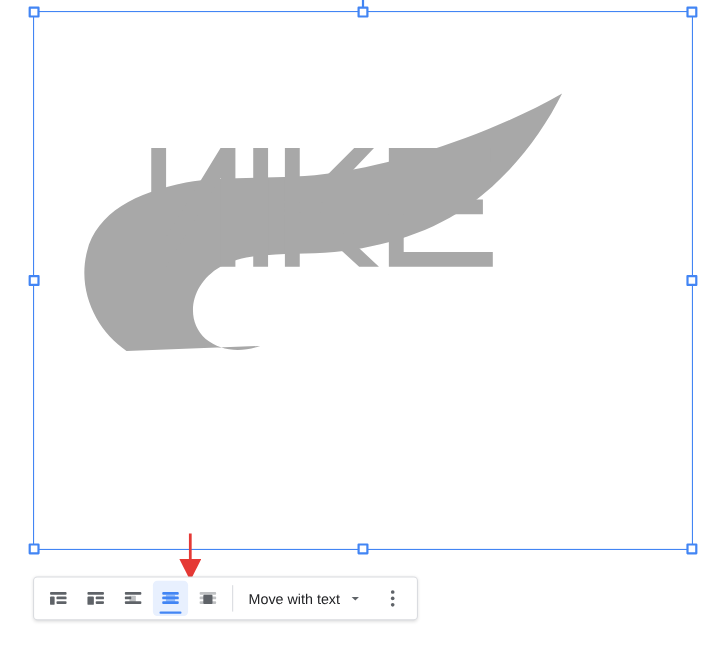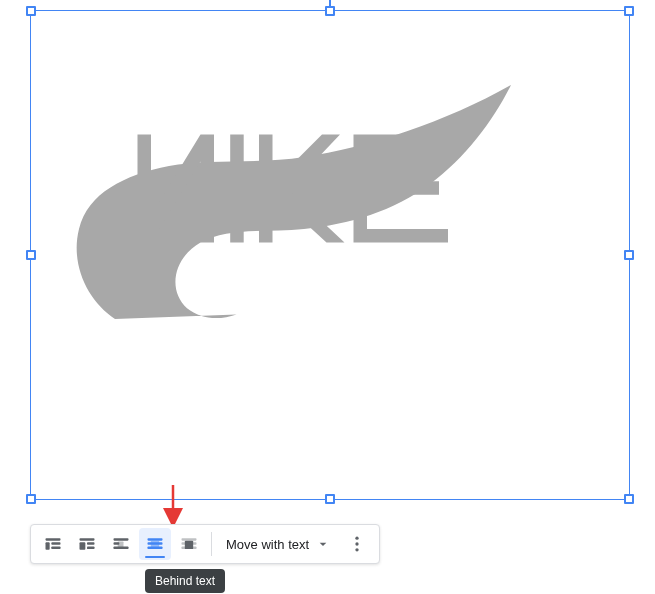--- a/index.html
+++ b/index.html
@@ -266,16 +266,13 @@
   </button>
 
   <button class="more-btn">
     <svg width="20" height="20" viewBox="0 0 24 24" fill="#5f6368">
       <circle cx="12" cy="5" r="2"></circle>
       <circle cx="12" cy="12" r="2"></circle>
       <circle cx="12" cy="19" r="2"></circle>
     </svg>
   </button>
 
-  <div class="tooltip">
-    <span>Behind text</span>
-  </div>
 </div>
 
 </body></html>

